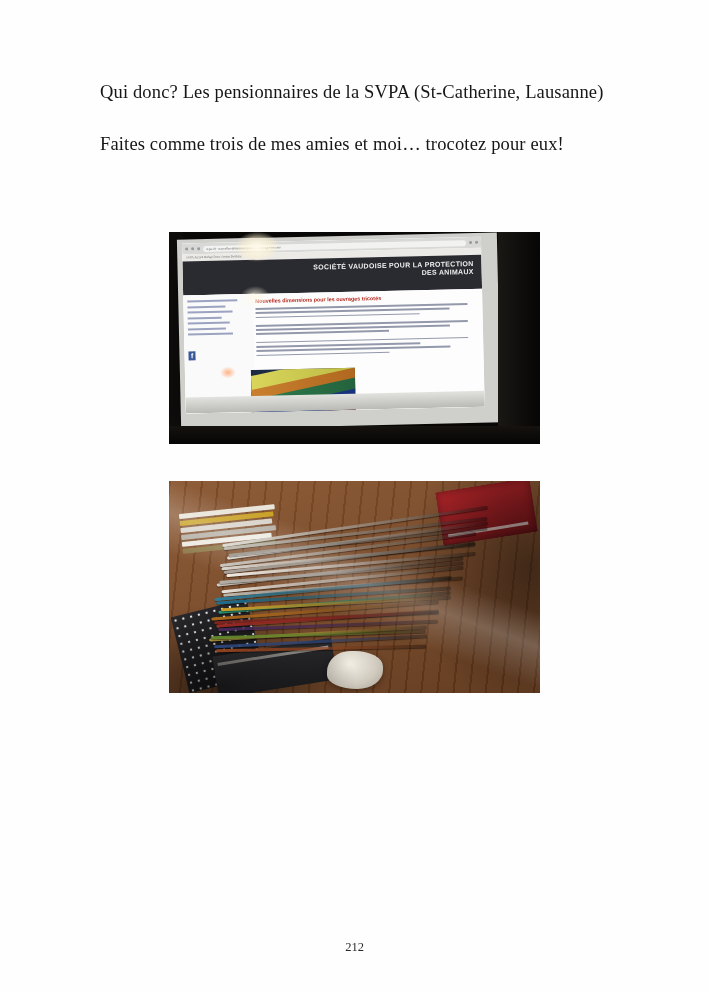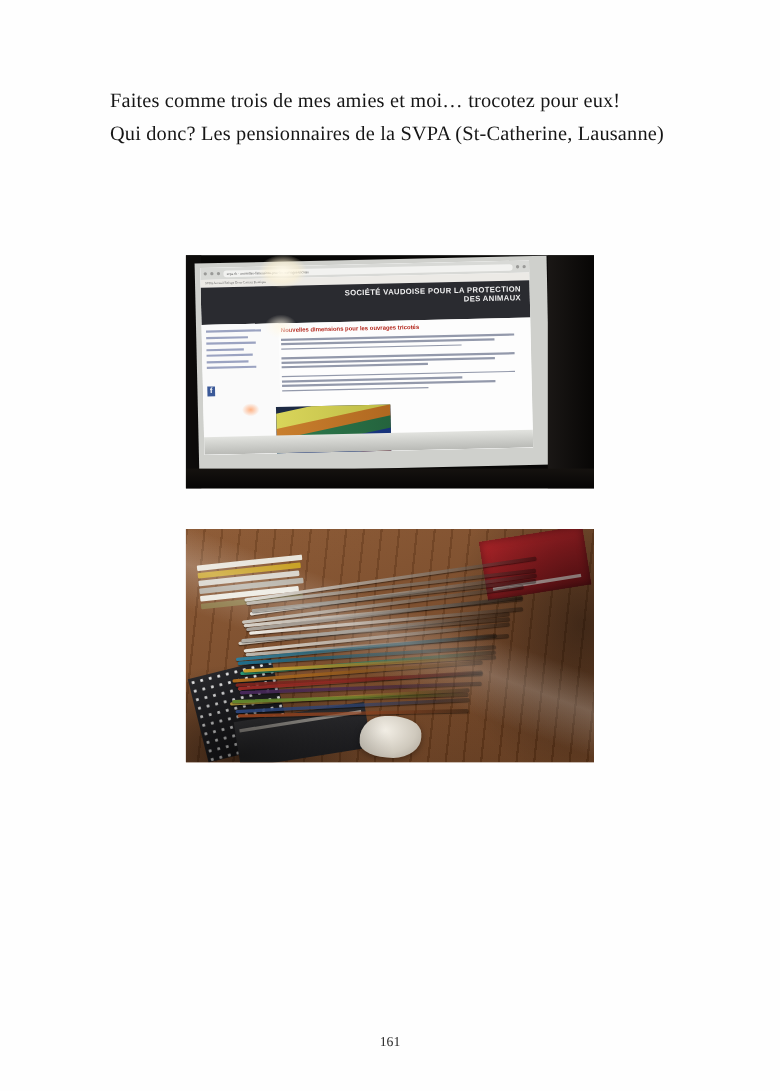--- a/index.html
+++ b/index.html
@@ -352,22 +352,22 @@
     font-size: 12.5px;
     color: #2a2a2a;
   }
 </style>
 </head>
 <body>
 
 <div class="page">
 
   <div class="content">
+    <p class="para">Qui donc? Les pensionnaires de la SVPA (St-Catherine, Lausanne)</p>
     <p class="para last">Faites comme trois de mes amies et moi… trocotez pour eux!</p>
-    <p class="para">Qui donc? Les pensionnaires de la SVPA (St-Catherine, Lausanne)</p>
   </div>
 
   <div class="figure" id="figure-screen">
     <div class="screen-dark-left"></div>
 
     <div class="laptop">
       <div class="browser">
 
         <div class="browser-chrome">
           <span class="chrome-dot"></span>
@@ -483,14 +483,14 @@
         <div class="needle" style="left: 44.6087px; top: 158.87px; width: 212.522px; height: 2.6px; background: linear-gradient(90deg, rgb(60, 95, 168), rgba(0, 0, 0, 0.35)); transform: rotate(-2.94deg); box-shadow: rgba(0, 0, 0, 0.45) 0px 1px 1px;"></div>
         <div class="needle" style="left: 47px; top: 166px; width: 210px; height: 2.6px; background: linear-gradient(90deg, rgb(211, 95, 42), rgba(0, 0, 0, 0.35)); transform: rotate(-1.3deg); box-shadow: rgba(0, 0, 0, 0.45) 0px 1px 1px;"></div>
       </div>
 
     <div class="tissue"></div>
     <div class="wood-dark-bl"></div>
     <div class="wood-dark-r"></div>
     <div class="metal-sheen"></div>
   </div>
 
-  <div class="page-number">161</div>
+  <div class="page-number">212</div>
 </div>
 
 </body></html>

